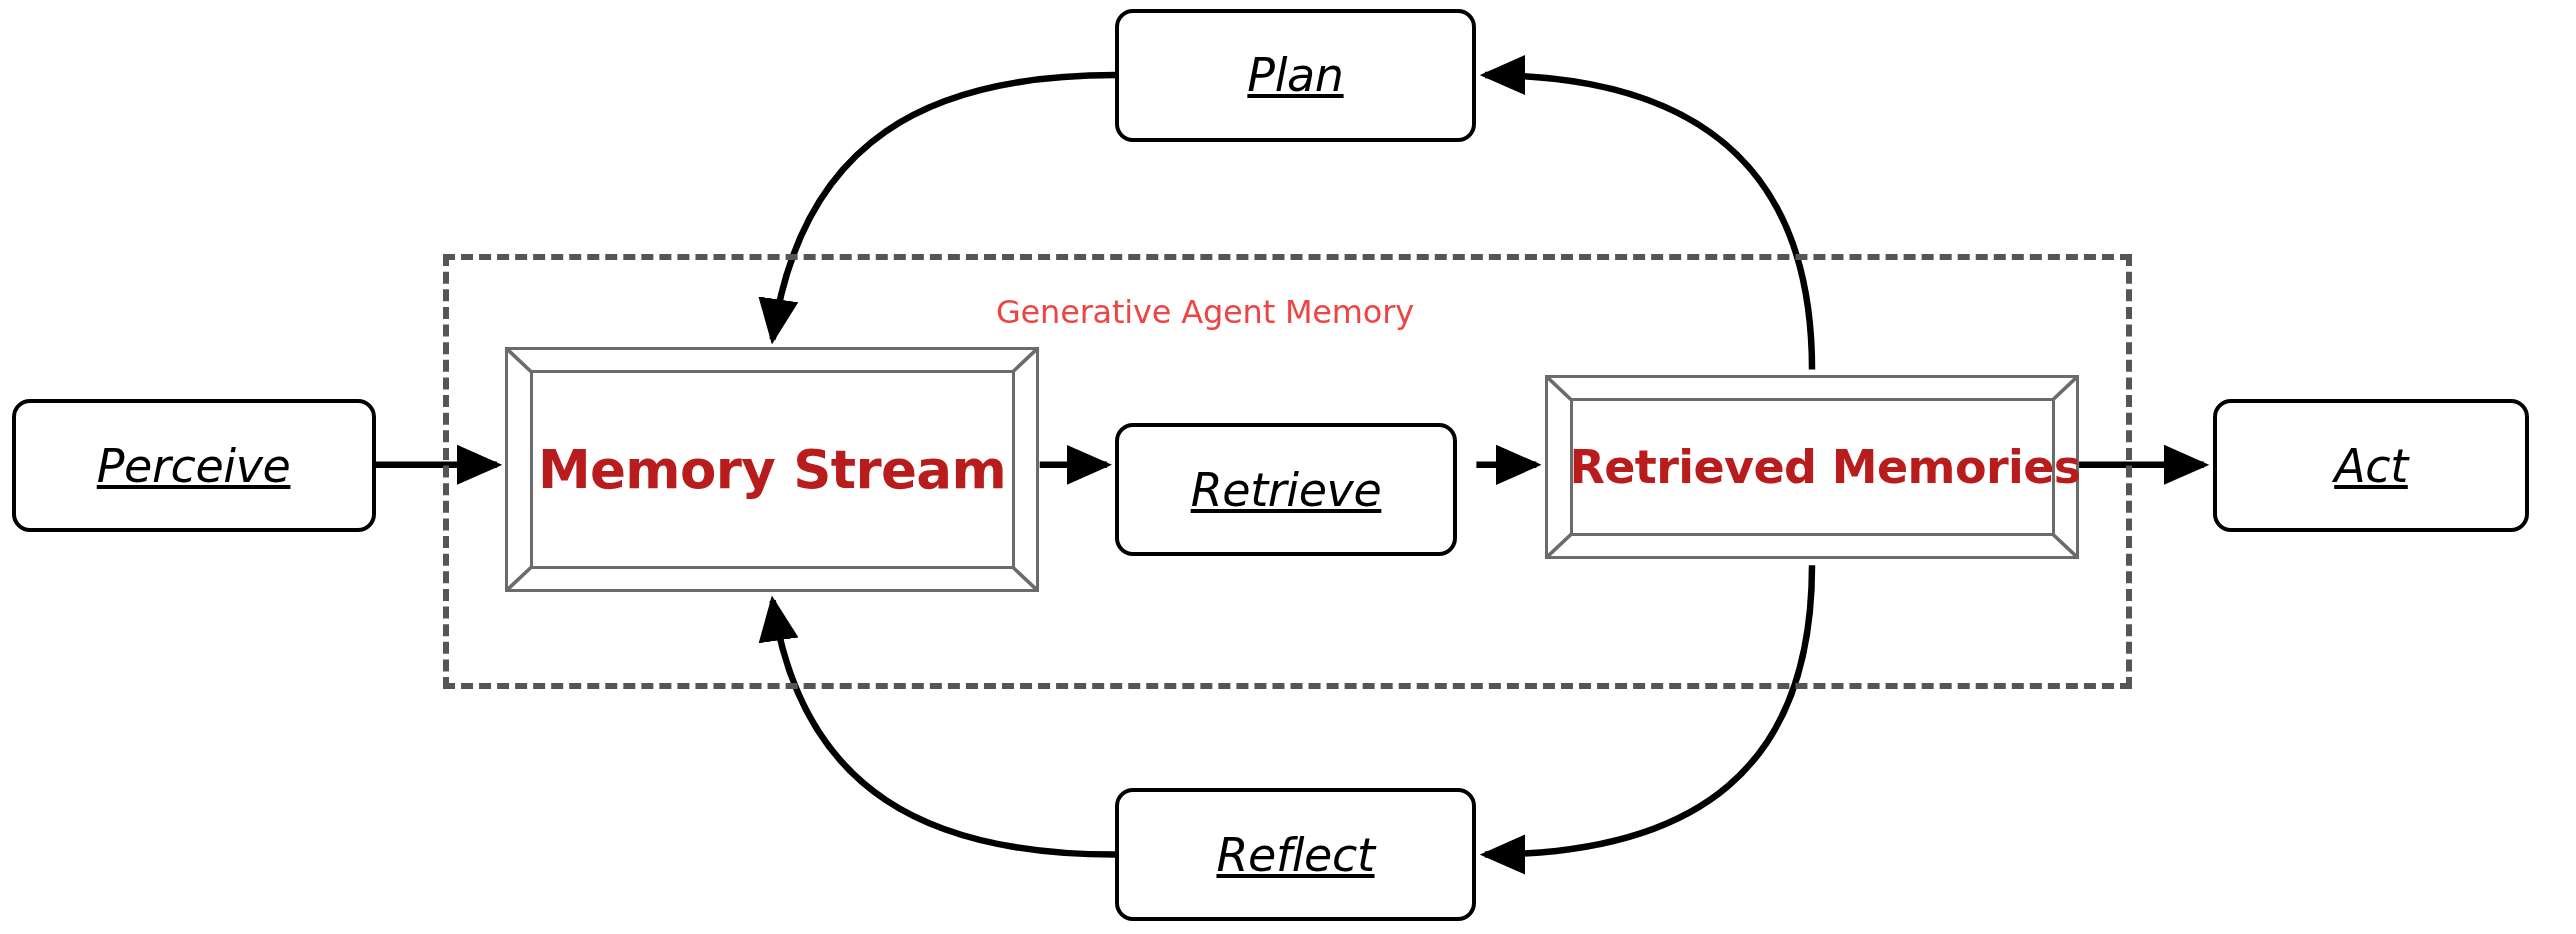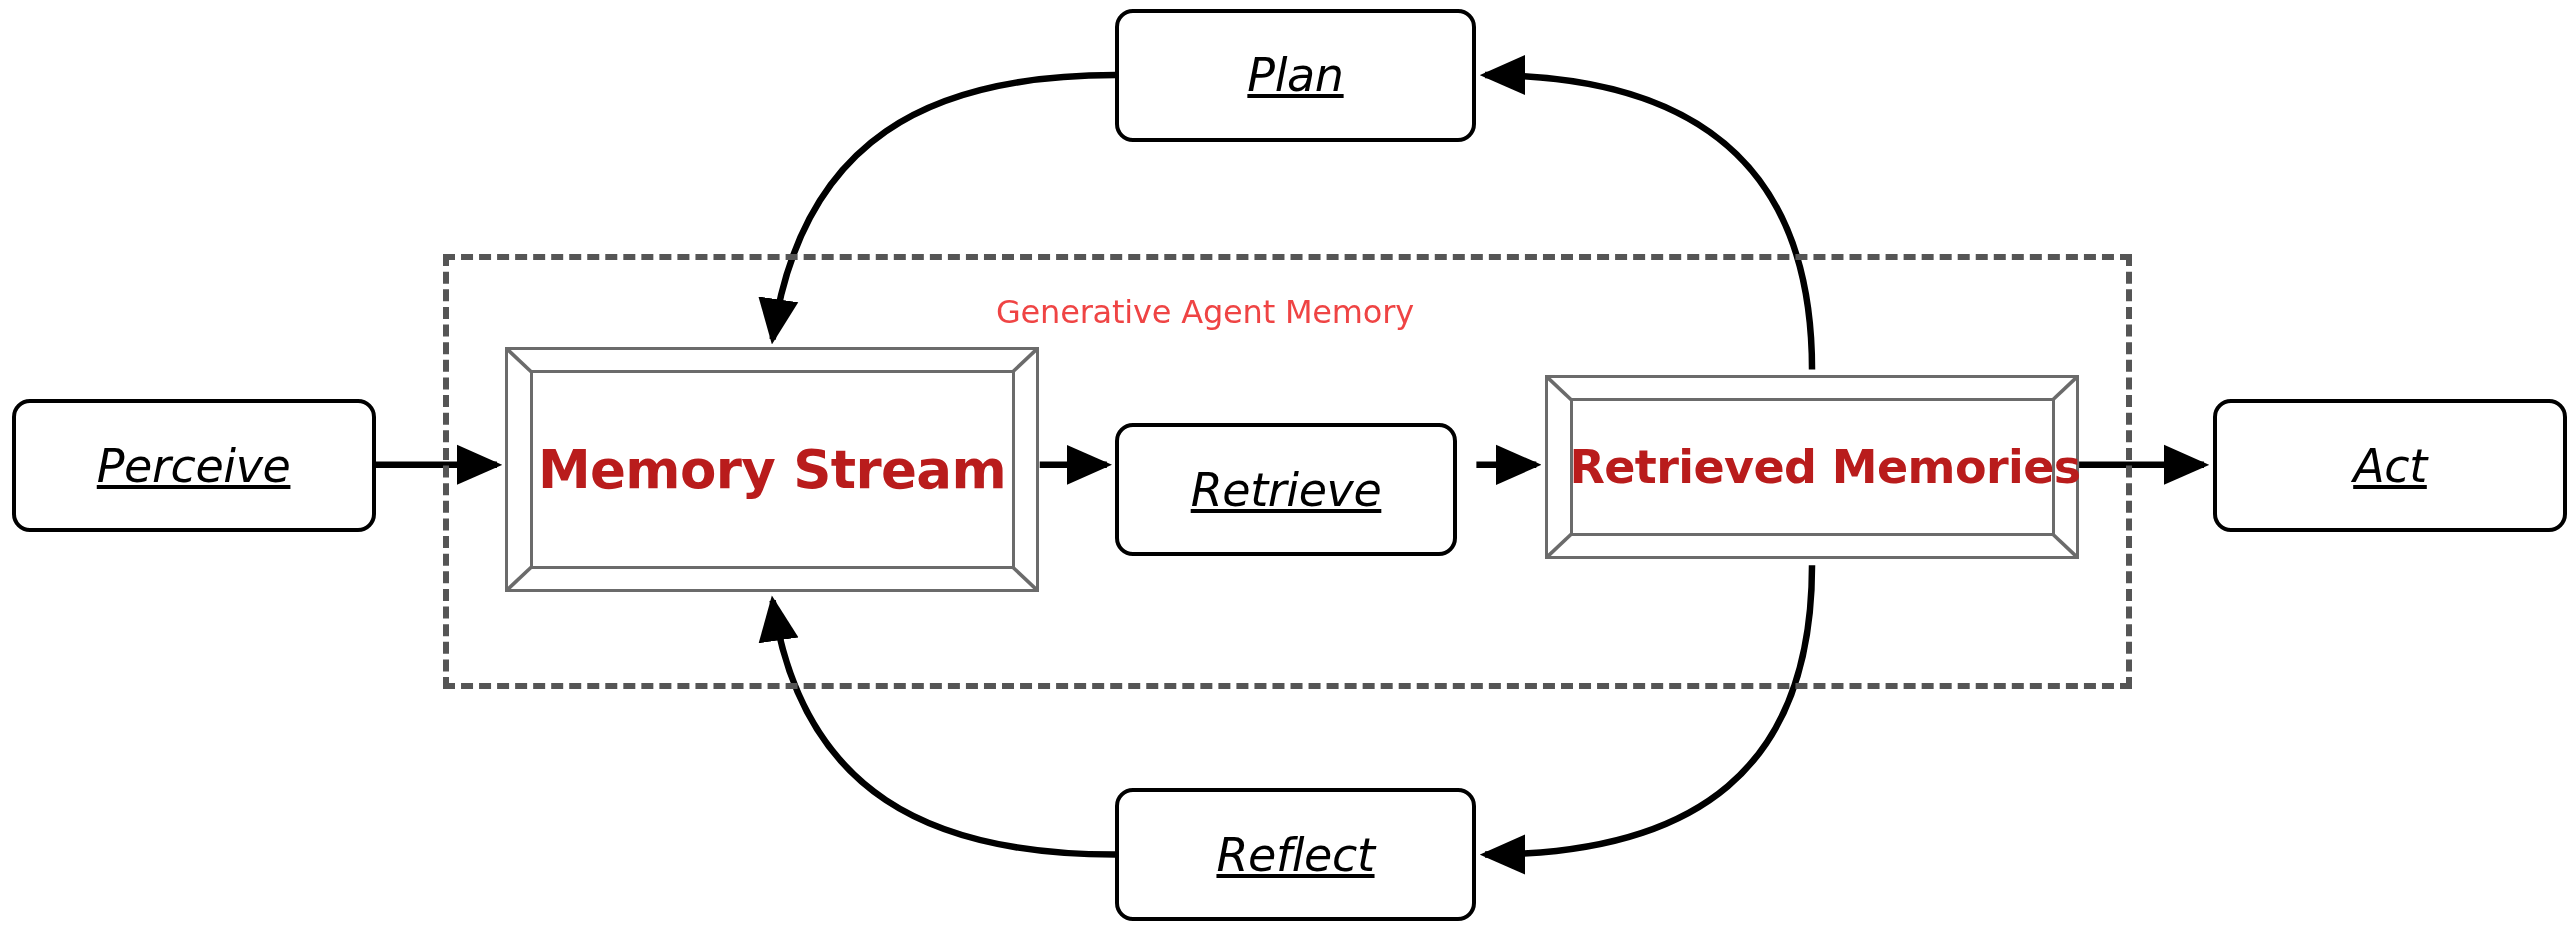--- a/index.html
+++ b/index.html
@@ -173,21 +173,21 @@
     <div class="bev-inner" style="left:24.5px; top:23px; right:24.5px; bottom:23px;"></div>
     <svg style="position:absolute; inset:0; width:100%; height:100%;" viewBox="0 0 740 255" preserveAspectRatio="none">
       <line x1="3" y1="3" x2="37" y2="35" stroke="#6b6b6b" stroke-width="5"></line>
       <line x1="737" y1="3" x2="703" y2="35" stroke="#6b6b6b" stroke-width="5"></line>
       <line x1="3" y1="252" x2="37" y2="220" stroke="#6b6b6b" stroke-width="5"></line>
       <line x1="737" y1="252" x2="703" y2="220" stroke="#6b6b6b" stroke-width="5"></line>
     </svg>
     <span class="node-text" style="font-size:46px;padding-left:26px;">Retrieved Memories</span>
   </div>
 
-  <div class="node-round" style="left:2213px; top:399px; width:354px; height:133px;">
+  <div class="node-round" style="left:2213px; top:399px; width:316px; height:133px;">
     <span class="node-text" style="font-size:46px;">Act</span>
   </div>
 
   <div class="node-round" style="left:1115px; top:8.7px; width:361px; height:133px;">
     <span class="node-text" style="font-size:46px;">Plan</span>
   </div>
 
   <div class="node-round" style="left:1115px; top:788px; width:361px; height:133px;align-items:center;">
     <span class="node-text" style="font-size:46px;">Reflect</span>
   </div>

